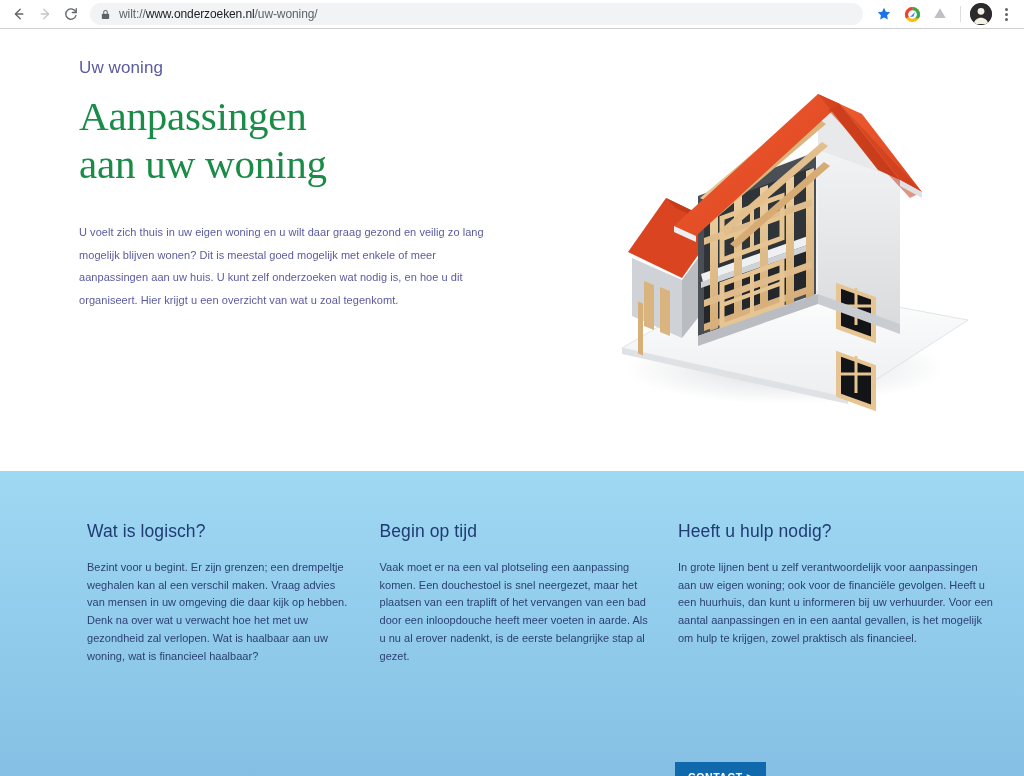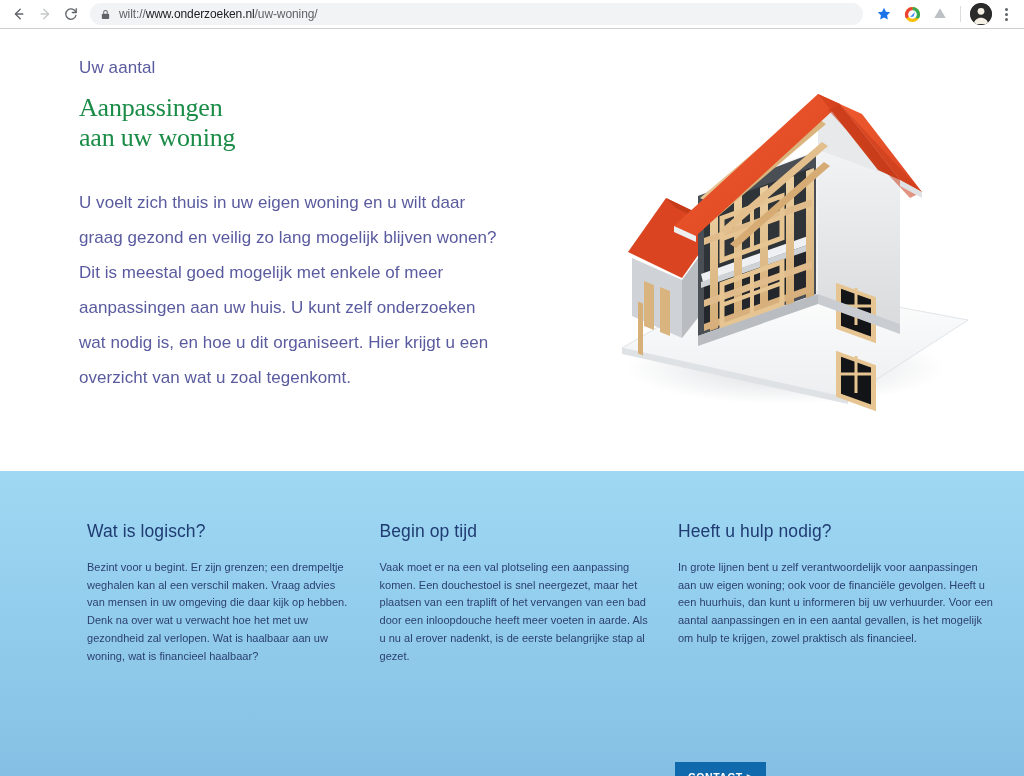--- a/index.html
+++ b/index.html
@@ -127,30 +127,30 @@
     font-size: 17px;
     color: #5a5b9f;
     font-weight: 400;
     line-height: 1.3;
     letter-spacing: 0.1px;
   }
 
   .hero-title {
     margin-top: 14px;
     font-family: "Liberation Serif", "DejaVu Serif", serif;
-    font-size: 26px;
+    font-size: 41px;
     line-height: 1.16;
     font-weight: 400;
     color: #1a8c47;
     letter-spacing: -0.2px;
   }
 
   .hero-body {
     margin-top: 33px;
-    font-size: 17px;
+    font-size: 11px;
     line-height: 2.05;
     color: #5a5b9f;
     letter-spacing: 0.05px;
     max-width: 418px;
   }
 
   
   .hero-art {
     position: absolute;
     right: 24px;
@@ -299,21 +299,21 @@
     </div>
 
   </div>
 </div>
 
 <div class="page-viewport">
 
   <section class="hero">
 
     <div class="hero-copy">
-      <div class="eyebrow">Uw aantal</div>
+      <div class="eyebrow">Uw woning</div>
       <h1 class="hero-title">
         <span>Aanpassingen</span><br>
         <span>aan uw woning</span>
       </h1>
       <p class="hero-body">U voelt zich thuis in uw eigen woning en u wilt daar graag gezond en veilig zo lang mogelijk blijven wonen? Dit is meestal goed mogelijk met enkele of meer aanpassingen aan uw huis. U kunt zelf onderzoeken wat nodig is, en hoe u dit organiseert. Hier krijgt u een overzicht van wat u zoal tegenkomt.</p>
     </div>
 
     <div class="hero-art">
       <svg viewBox="0 0 430 400" xmlns="http://www.w3.org/2000/svg">
         <defs>

